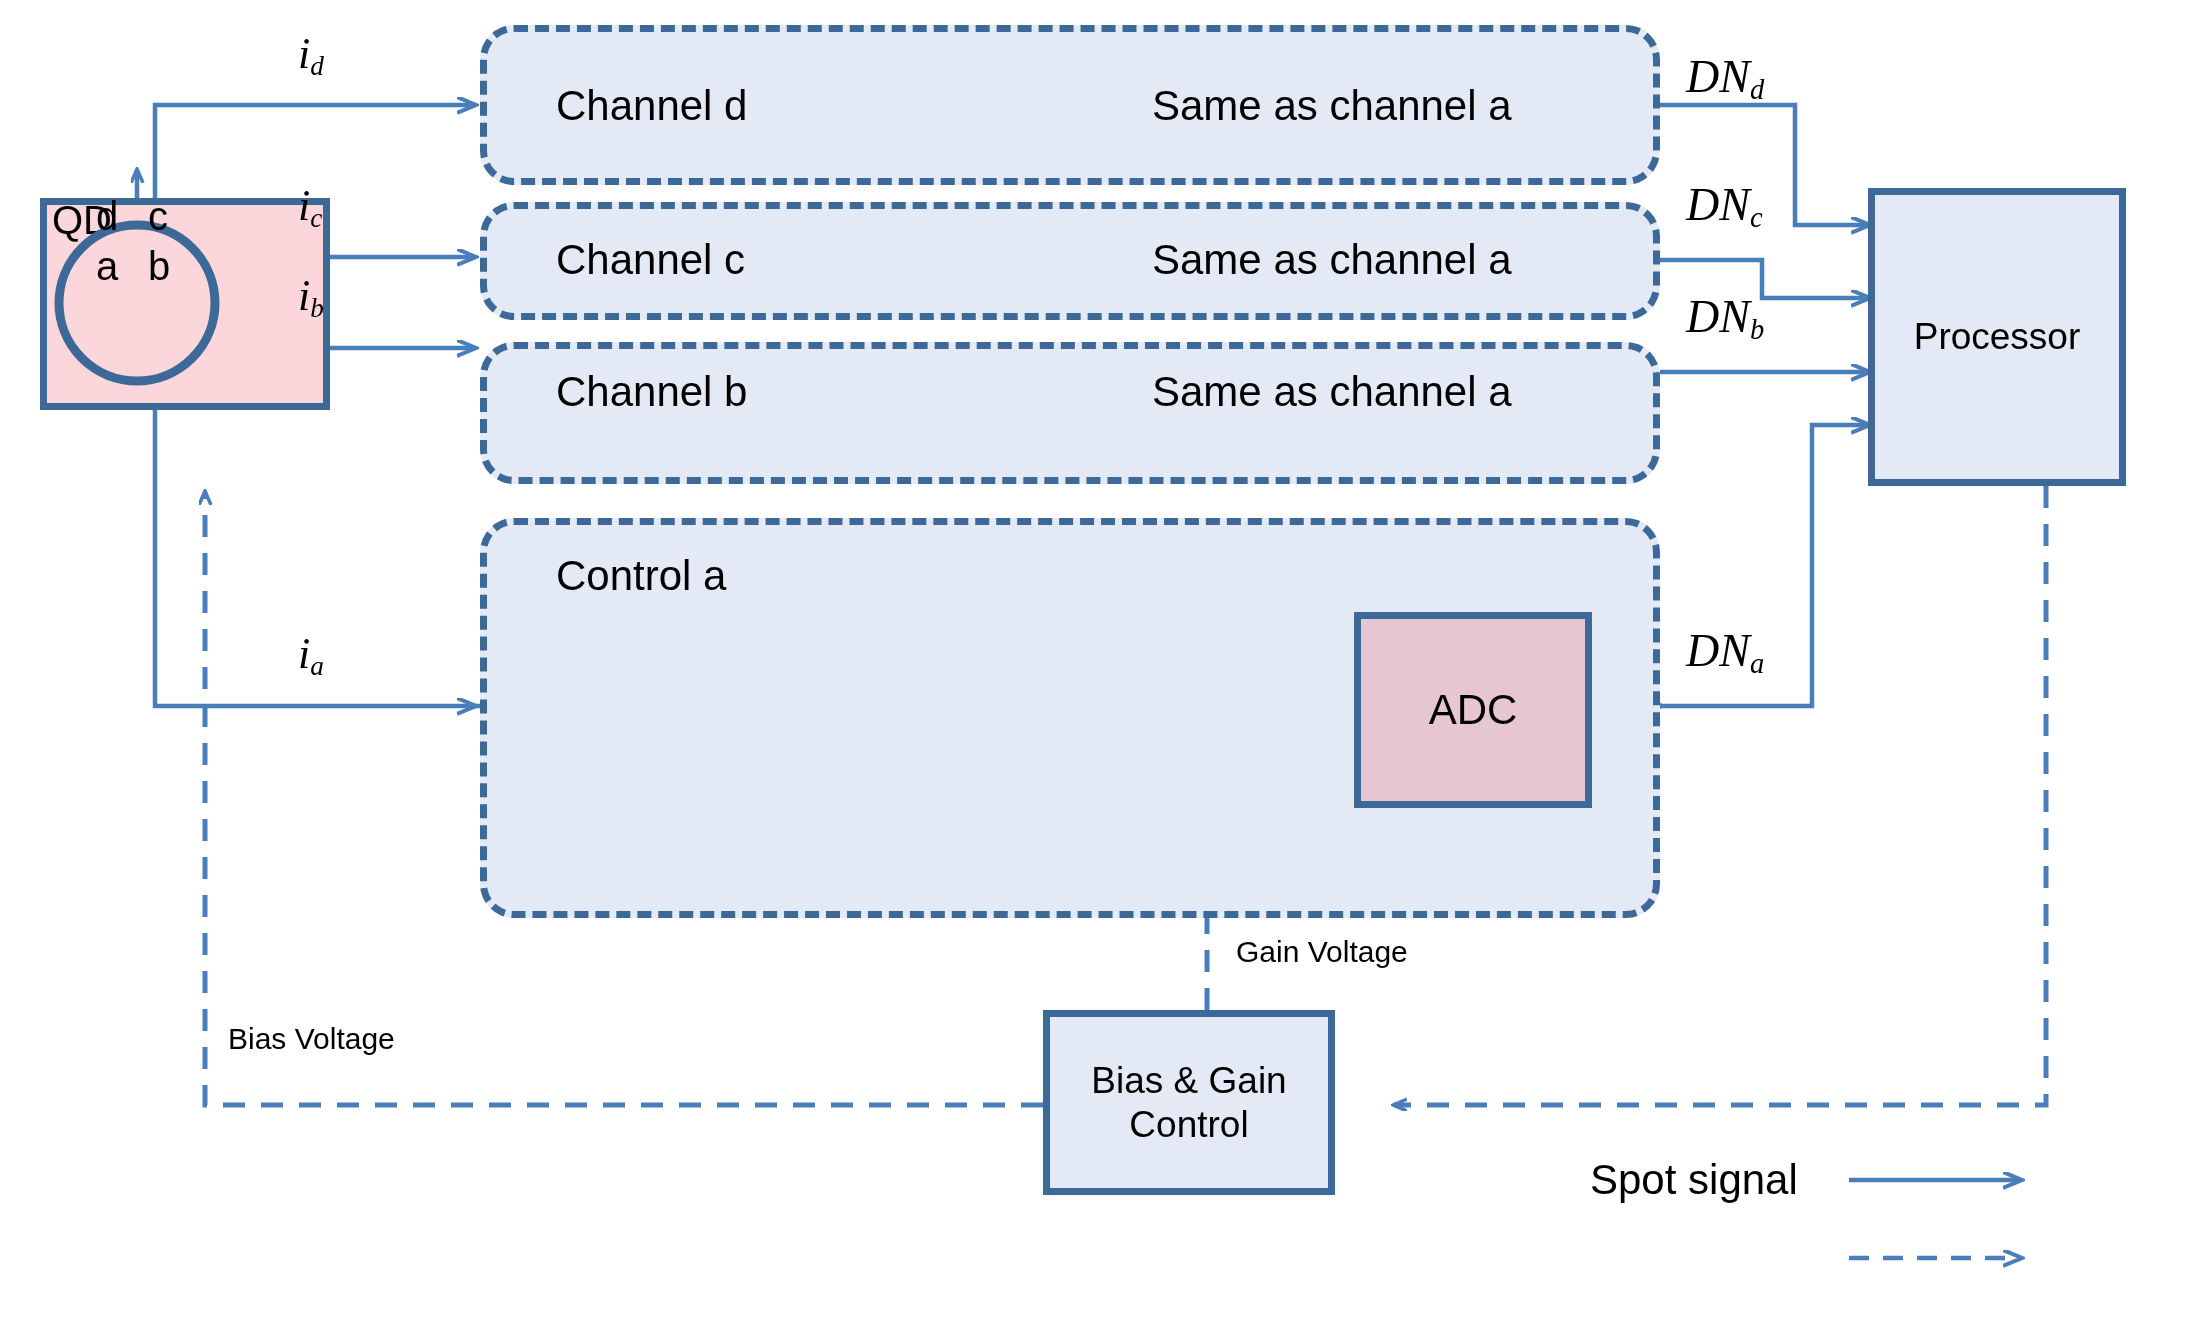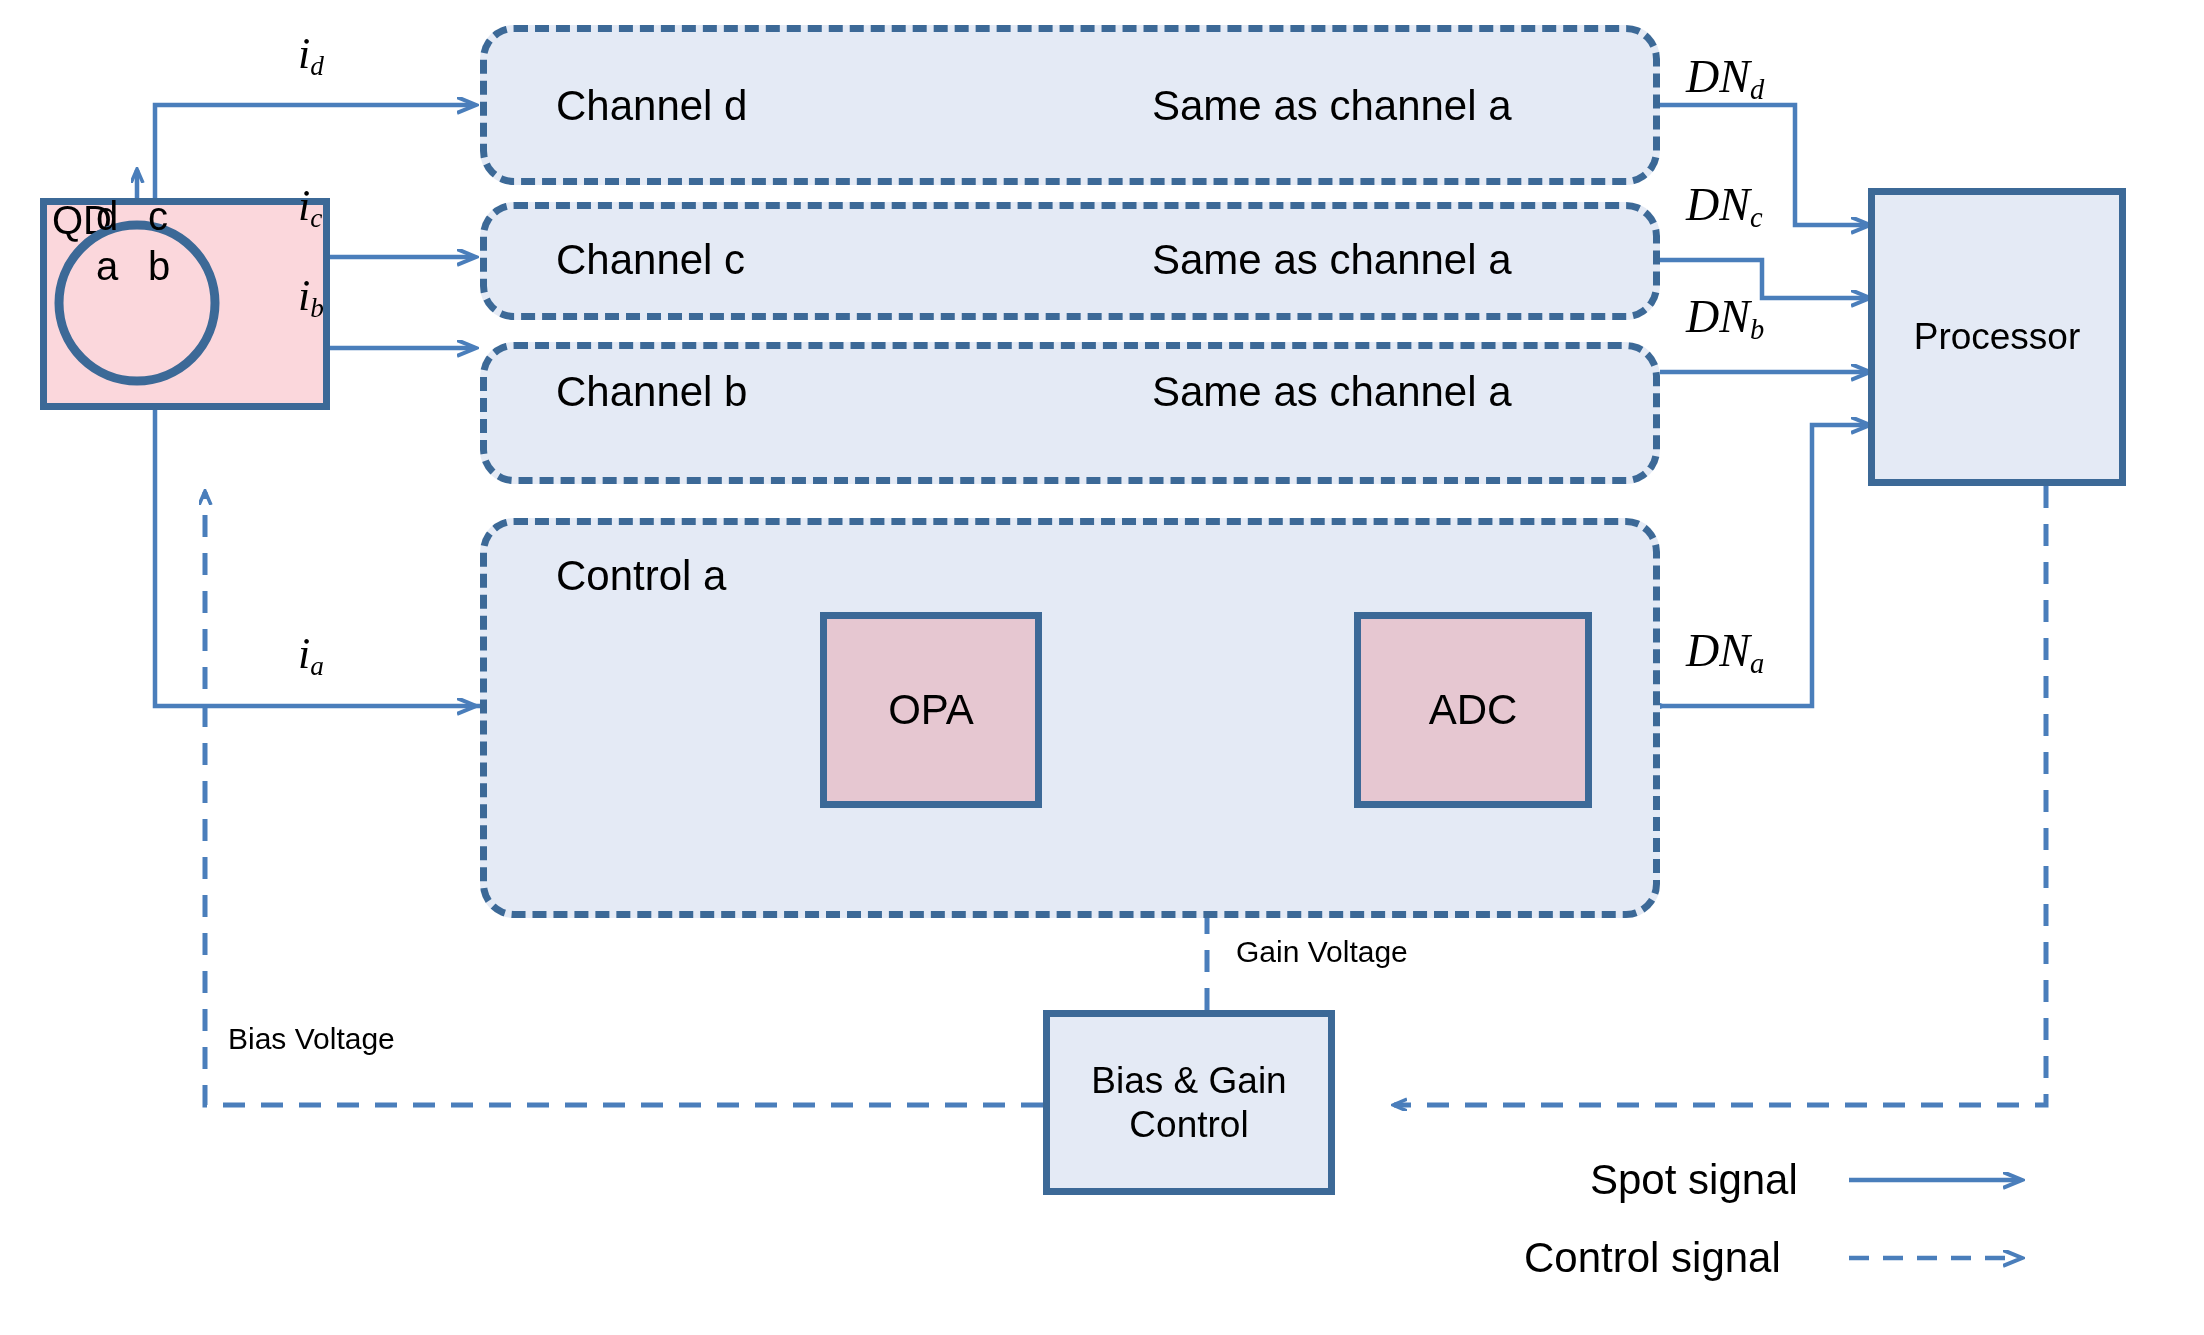--- a/index.html
+++ b/index.html
@@ -142,21 +142,20 @@
   <div class="chan-title" style="left:556px;top:236px;">Channel c</div>
   <div class="chan-same" style="left:1152px;top:236px;">Same as channel a</div>
 
   <div class="chan" style="left:480px;top:342px;width:1180px;height:142px;"></div>
   <div class="chan-title" style="left:556px;top:368px;">Channel b</div>
   <div class="chan-same" style="left:1152px;top:368px;">Same as channel a</div>
 
   <div class="chan" style="left:480px;top:518px;width:1180px;height:400px;"></div>
   <div class="chan-title" style="left:556px;top:552px;">Control a</div>
 
-  <div class="blk" style="left:820px;top:612px;width:222px;height:196px;">OPA</div>
   <div class="blk" style="left:1354px;top:612px;width:238px;height:196px;">ADC</div>
 
   <div class="mlbl big" style="left:1686px;top:22px;margin-top:28px;">
     <span>DN</span><sub>d</sub>
   </div>
   <div class="mlbl big" style="left:1686px;top:178px;">
     <span>DN</span><sub>c</sub>
   </div>
   <div class="mlbl big" style="left:1686px;top:290px;">
     <span>DN</span><sub>b</sub>
@@ -169,15 +168,14 @@
 
   <div class="sbox" style="left:1043px;top:1010px;width:292px;height:185px;flex-direction:column;">
     <span>Bias &amp; Gain</span>
     <span>Control</span>
   </div>
 
   <div class="lbl" style="left:1236px;top:935px;">Gain Voltage</div>
   <div class="lbl" style="left:228px;top:1022px;">Bias Voltage</div>
 
   <div class="legend-txt" style="left:1590px;top:1156px;">Spot signal</div>
-  <div class="legend-txt" style="left:1524px;top:1234px;">Control signal</div>
 
 </div>
 
 </body></html>

